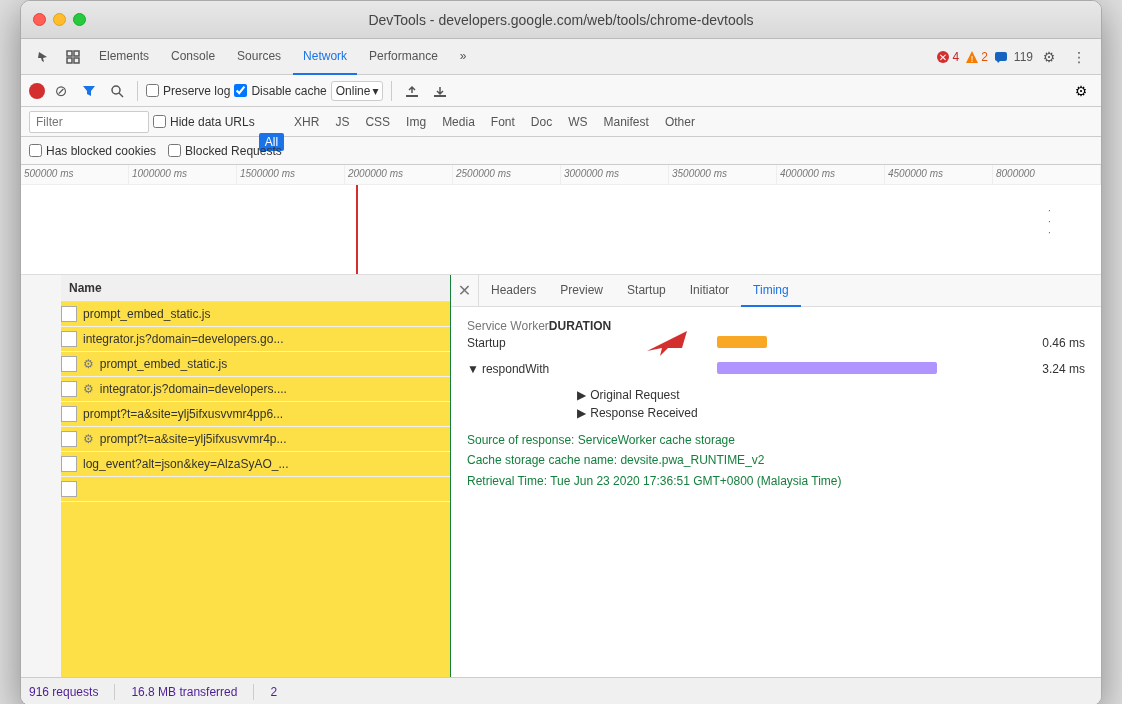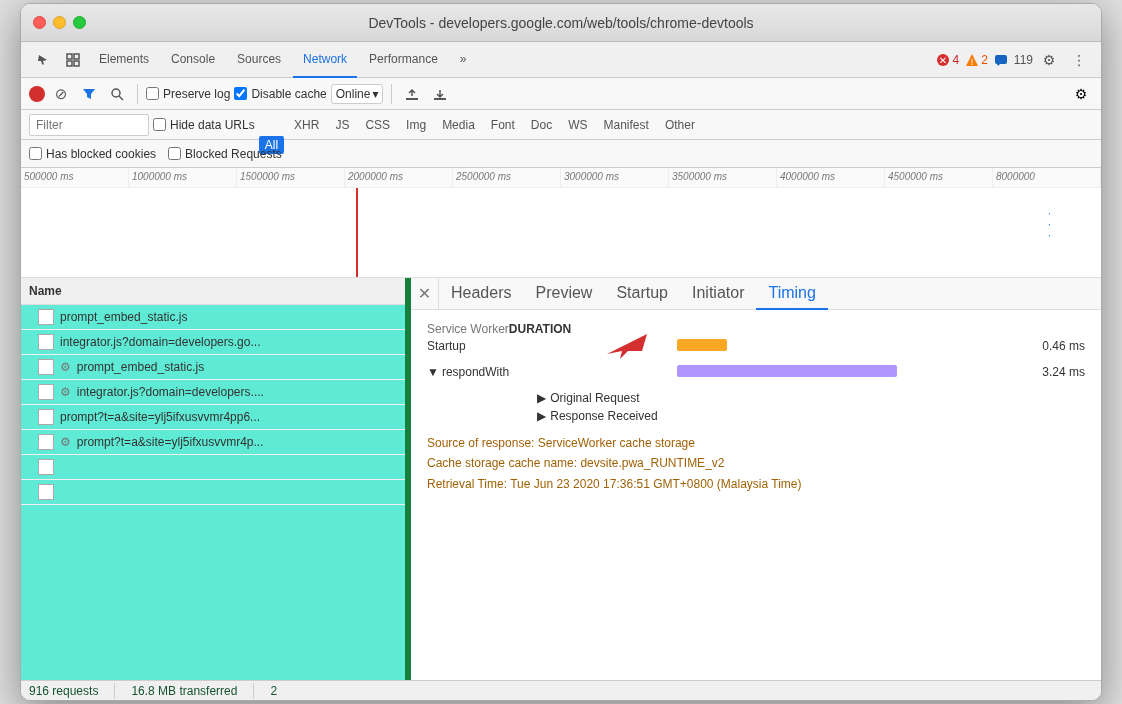--- a/index.html
+++ b/index.html
@@ -246,39 +246,40 @@
     
     .main-split {
       display: flex;
       height: calc(704px - 38px - 36px - 32px - 30px - 28px - 110px - 28px);
       min-height: 260px;
     }
 
     
     .left-pane {
       width: 390px;
-      border-right: 6px solid #15803d;
-      background: #5eead4;
+      border-right: 1px solid #15803d;
+      background: #fde047;
       overflow-y: auto;
       flex-shrink: 0;
+      margin-left: 40px;
     }
     .pane-header {
       background: #f0f0f0;
       border-bottom: 1px solid #ddd;
       padding: 6px 8px;
       font-size: 12px;
       font-weight: 600;
       color: #333;
       display: flex;
       align-items: center;
     }
     .net-row {
       display: flex;
       align-items: center;
-      padding: 4px 17px;
+      padding: 4px 0;
       border-bottom: 1px solid #f0f0f0;
       font-size: 12px;
       color: #333;
       cursor: pointer;
       gap: 6px;
     }
     .net-row-icon {
       width: 16px;
       height: 16px;
       border: 1px solid #aaa;
@@ -317,21 +318,21 @@
       display: flex;
       align-items: center;
       justify-content: center;
       cursor: pointer;
       color: #777;
       font-size: 16px;
       border-right: 1px solid #ddd;
     }
     .detail-tab {
       padding: 6px 12px;
-      font-size: 16px;
+      font-size: 12px;
       color: #555;
       cursor: pointer;
       height: 32px;
       display: flex;
       align-items: center;
       border-bottom: 2px solid transparent;
     }
     .detail-tab.active {
       color: #1a73e8;
       border-bottom: 2px solid #1a73e8;
@@ -385,44 +386,44 @@
       width: 70px;
       text-align: right;
       font-size: 12px;
       color: #333;
       flex-shrink: 0;
     }
 
     .timing-text-block {
       margin-top: 8px;
       font-size: 12px;
-      color: #a16207;
+      color: #15803d;
       line-height: 1.7;
     }
     .expand-row {
       display: flex;
       align-items: center;
       gap: 4px;
       font-size: 12px;
       color: #333;
       padding: 2px 0;
       cursor: pointer;
       margin-left: 110px;
     }
 
     
     .status-bar {
       background: #f0f0f0;
       border-top: 1px solid #ccc;
-      height: 20px;
+      height: 28px;
       display: flex;
       align-items: center;
       padding: 0 8px;
       font-size: 12px;
-      color: #14532d;
+      color: #4c1d95;
       gap: 16px;
     }
     .status-divider {
       width: 1px;
       height: 16px;
       background: #ccc;
     }
   </style>
 </head>
 <body>
@@ -606,20 +607,21 @@
         <div class="net-row-icon"></div>
         <span class="net-row-name">prompt?t=a&amp;site=ylj5ifxusvvmr4pp6...</span>
       </div>
       <div class="net-row">
         <div class="net-row-icon"></div>
         <span class="net-row-gear">⚙</span>
         <span class="net-row-name">prompt?t=a&amp;site=ylj5ifxusvvmr4p...</span>
       </div>
       <div class="net-row">
         <div class="net-row-icon"></div>
+        <span class="net-row-name">log_event?alt=json&amp;key=AlzaSyAO_...</span>
       </div>
       <div class="net-row">
         <div class="net-row-icon"></div>
       </div>
     </div>
 
     <div class="right-pane">
       <div class="tabs-bar">
         <div class="close-tab-btn">✕</div>
         <div class="detail-tab">Headers</div>

